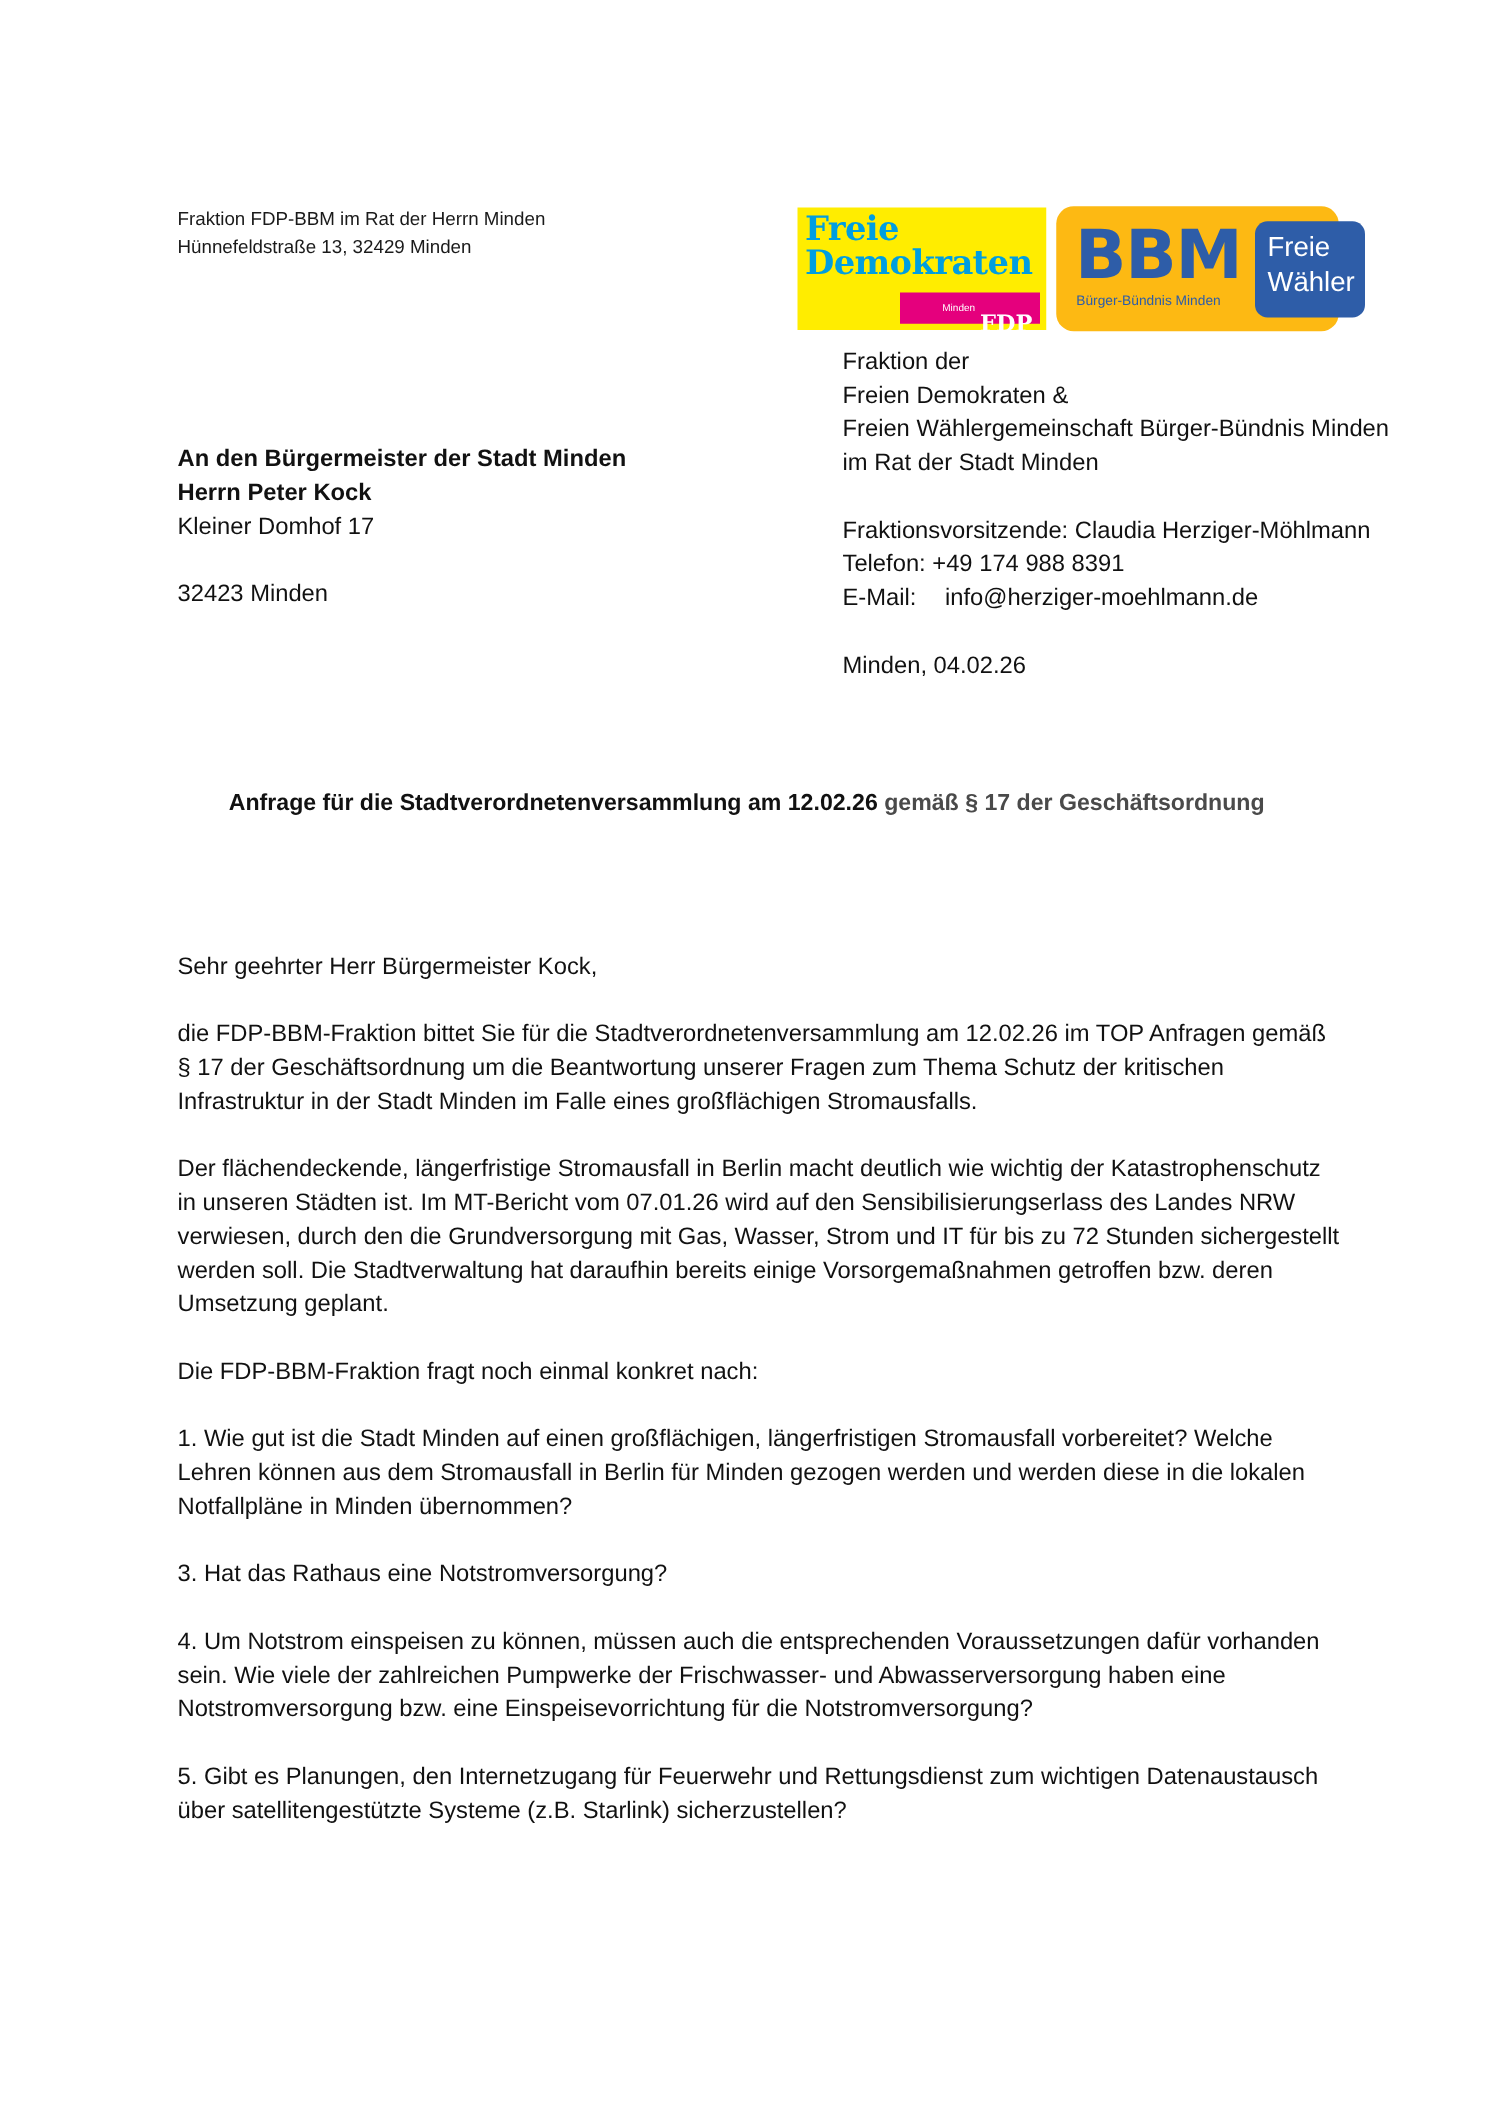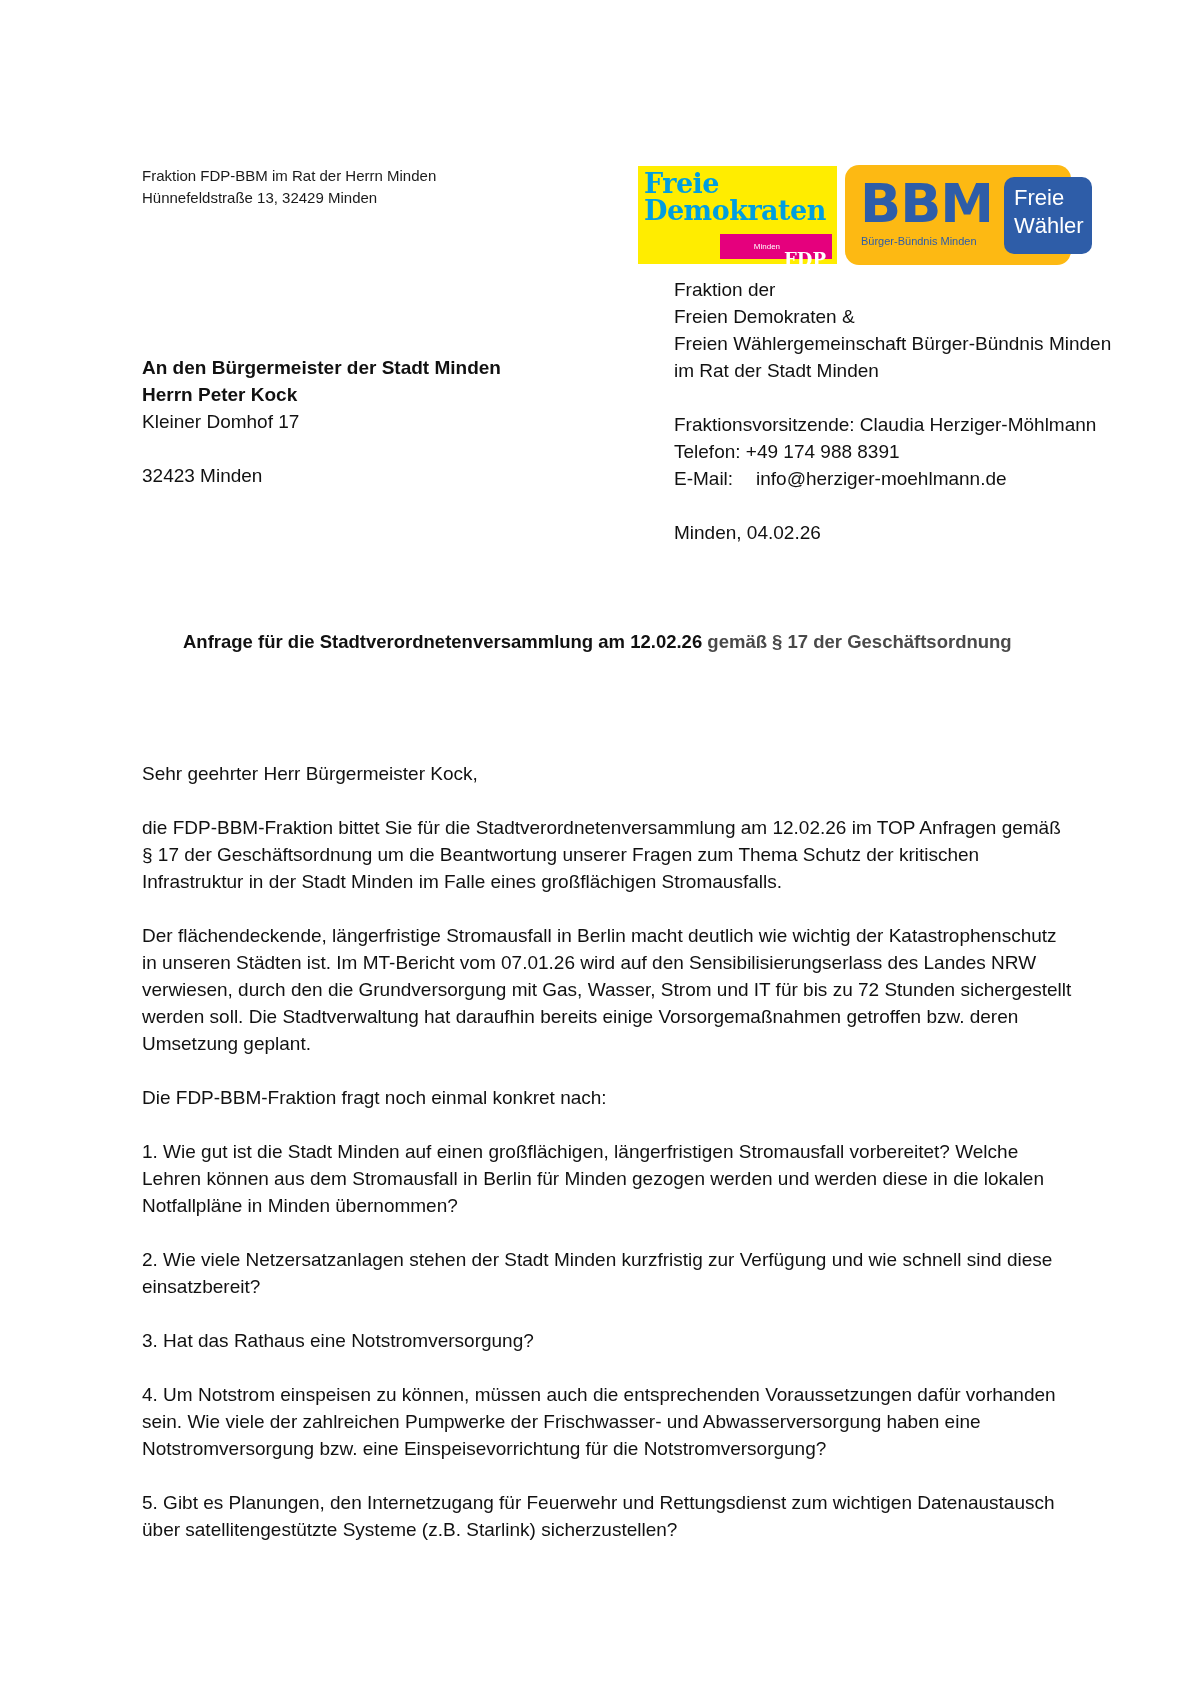--- a/index.html
+++ b/index.html
@@ -214,17 +214,16 @@
     <span class="muted">gemäß § 17 der Geschäftsordnung</span>
   </div>
 </div>
 
 <div class="abs body-text">
   <p>Sehr geehrter Herr Bürgermeister Kock,</p>
   <p>die FDP-BBM-Fraktion bittet Sie für die Stadtverordnetenversammlung am 12.02.26 im TOP Anfragen gemäß § 17 der Geschäftsordnung um die Beantwortung unserer Fragen zum Thema Schutz der kritischen Infrastruktur in der Stadt Minden im Falle eines großflächigen Stromausfalls.</p>
   <p>Der flächendeckende, längerfristige Stromausfall in Berlin macht deutlich wie wichtig der Katastrophenschutz in unseren Städten ist. Im MT-Bericht vom 07.01.26 wird auf den Sensibilisierungserlass des Landes NRW verwiesen, durch den die Grundversorgung mit Gas, Wasser, Strom und IT für bis zu 72 Stunden sichergestellt werden soll. Die Stadtverwaltung hat daraufhin bereits einige Vorsorgemaßnahmen getroffen bzw. deren Umsetzung geplant.</p>
   <p>Die FDP-BBM-Fraktion fragt noch einmal konkret nach:</p>
   <p>1. Wie gut ist die Stadt Minden auf einen großflächigen, längerfristigen Stromausfall vorbereitet? Welche Lehren können aus dem Stromausfall in Berlin für Minden gezogen werden und werden diese in die lokalen Notfallpläne in Minden übernommen?</p>
-  <p>2. Wie viele Netzersatzanlagen stehen der Stadt Minden kurzfristig zur Verfügung und wie schnell sind diese einsatzbereit?</p>
   <p>3. Hat das Rathaus eine Notstromversorgung?</p>
   <p>4. Um Notstrom einspeisen zu können, müssen auch die entsprechenden Voraussetzungen dafür vorhanden sein. Wie viele der zahlreichen Pumpwerke der Frischwasser- und Abwasserversorgung haben eine Notstromversorgung bzw. eine Einspeisevorrichtung für die Notstromversorgung?</p>
   <p>5. Gibt es Planungen, den Internetzugang für Feuerwehr und Rettungsdienst zum wichtigen Datenaustausch über satellitengestützte Systeme (z.B. Starlink) sicherzustellen?</p>
 </div>
 
 </body></html>

